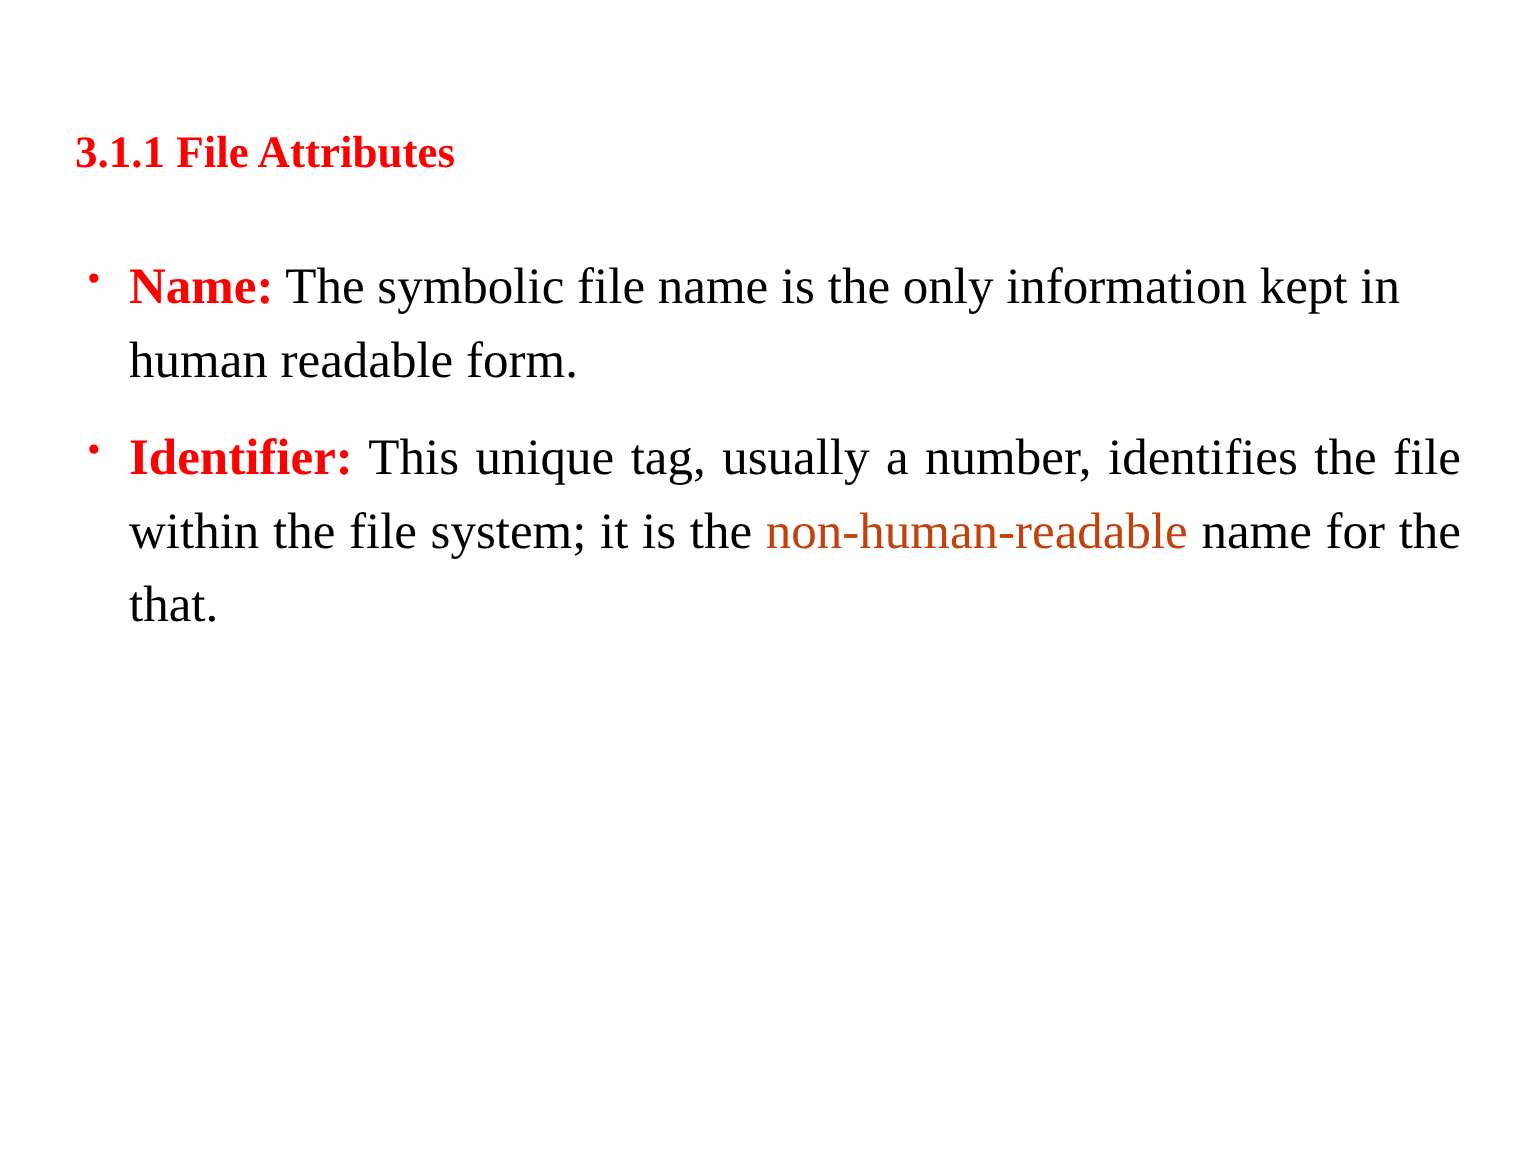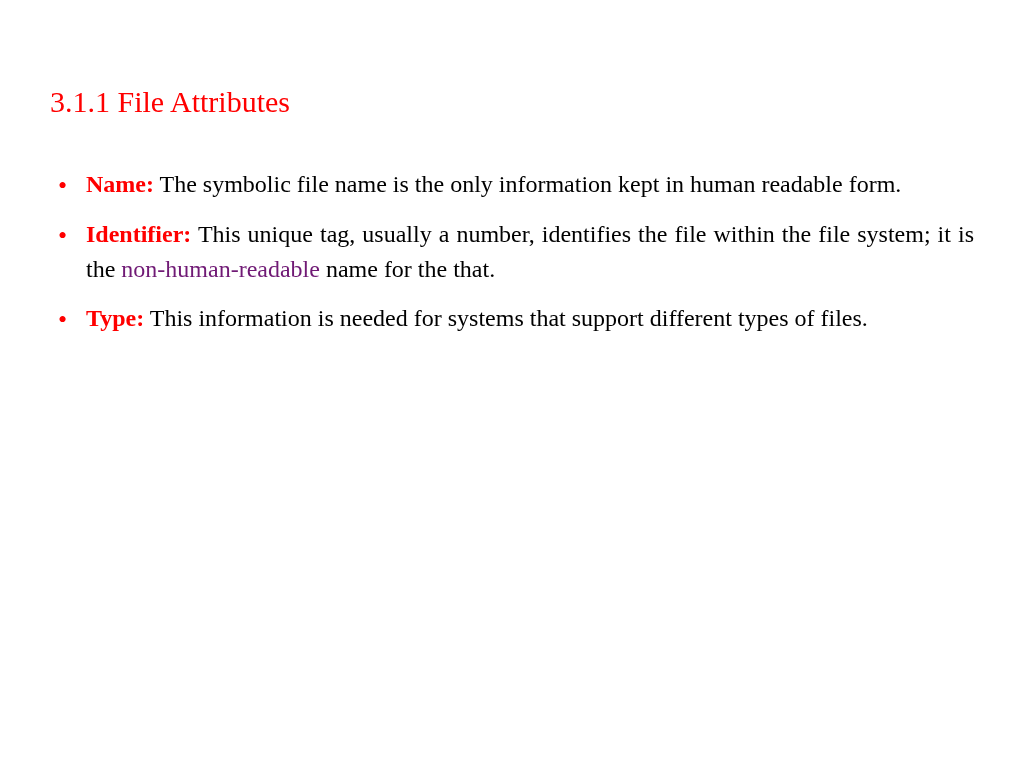--- a/index.html
+++ b/index.html
@@ -9,64 +9,61 @@
     }
     body {
       width: 1024px;
       height: 768px;
       background: #ffffff;
       font-family: "Times New Roman", Times, serif;
       padding: 85px 50px 50px 50px;
     }
     .heading {
       color: #ff0000;
-      font-weight: normal;
+      font-weight: bold;
       font-size: 30px;
       margin-bottom: 48px;
     }
     ul {
       list-style: none;
       padding-left: 0;
     }
     li {
-      font-size: 24px;
+      font-size: 34px;
       line-height: 1.45;
       color: #000000;
       padding-left: 36px;
       position: relative;
       margin-bottom: 2px;
       margin-top: 15px;
     }
     li::before {
       content: "•";
       color: #ff0000;
       position: absolute;
       left: 8px;
       top: 0;
       font-size: 26px;
     }
     .label {
       color: #ff0000;
       font-weight: bold;
     }
     .highlight {
-      color: #701a75;
+      color: #c2410c;
     }
     .justify {
       text-align: justify;
     }
   </style>
 </head>
 <body>
 
 <div class="heading">3.1.1 File Attributes</div>
 
 <ul>
   <li>
     <span class="label">Name:</span><span>  The symbolic file name is the only information kept in human readable form.</span><span class="highlight"></span><span></span>
   </li>
   <li class="justify">
     <span class="label">Identifier:</span><span>  This unique tag, usually a number, identifies the file within the file system; it is the </span><span class="highlight">non-human-readable</span><span> name for the that.</span>
   </li>
-  <li class="justify">
-    <span class="label">Type:</span><span>  This information is needed for systems that support different types of files.</span><span class="highlight"></span><span></span>
-  </li>
 </ul>
 
 </body></html>

